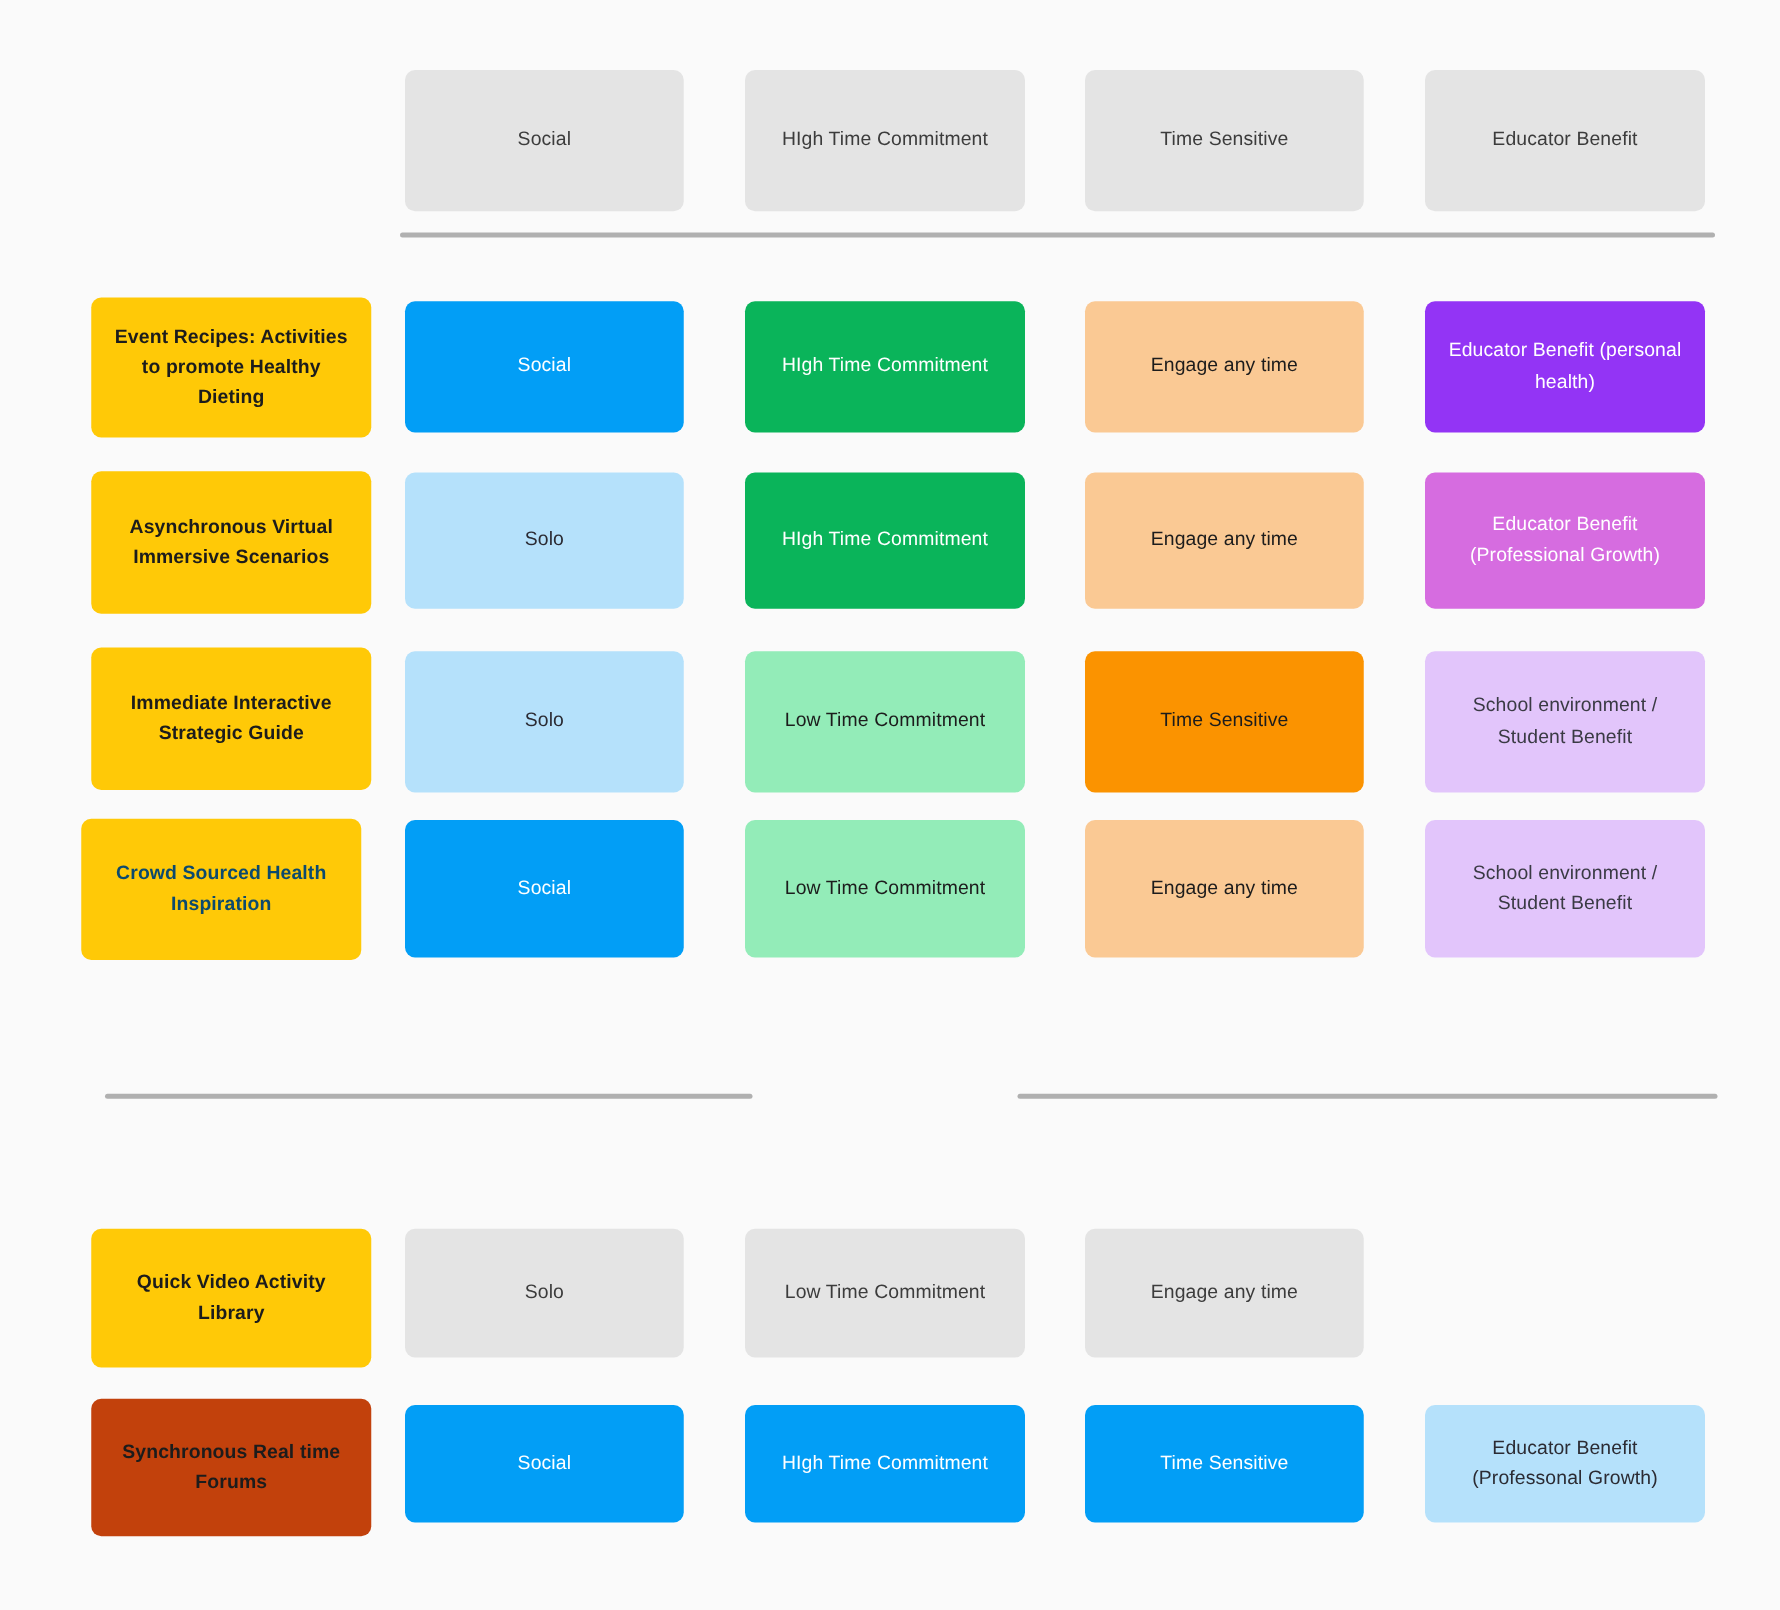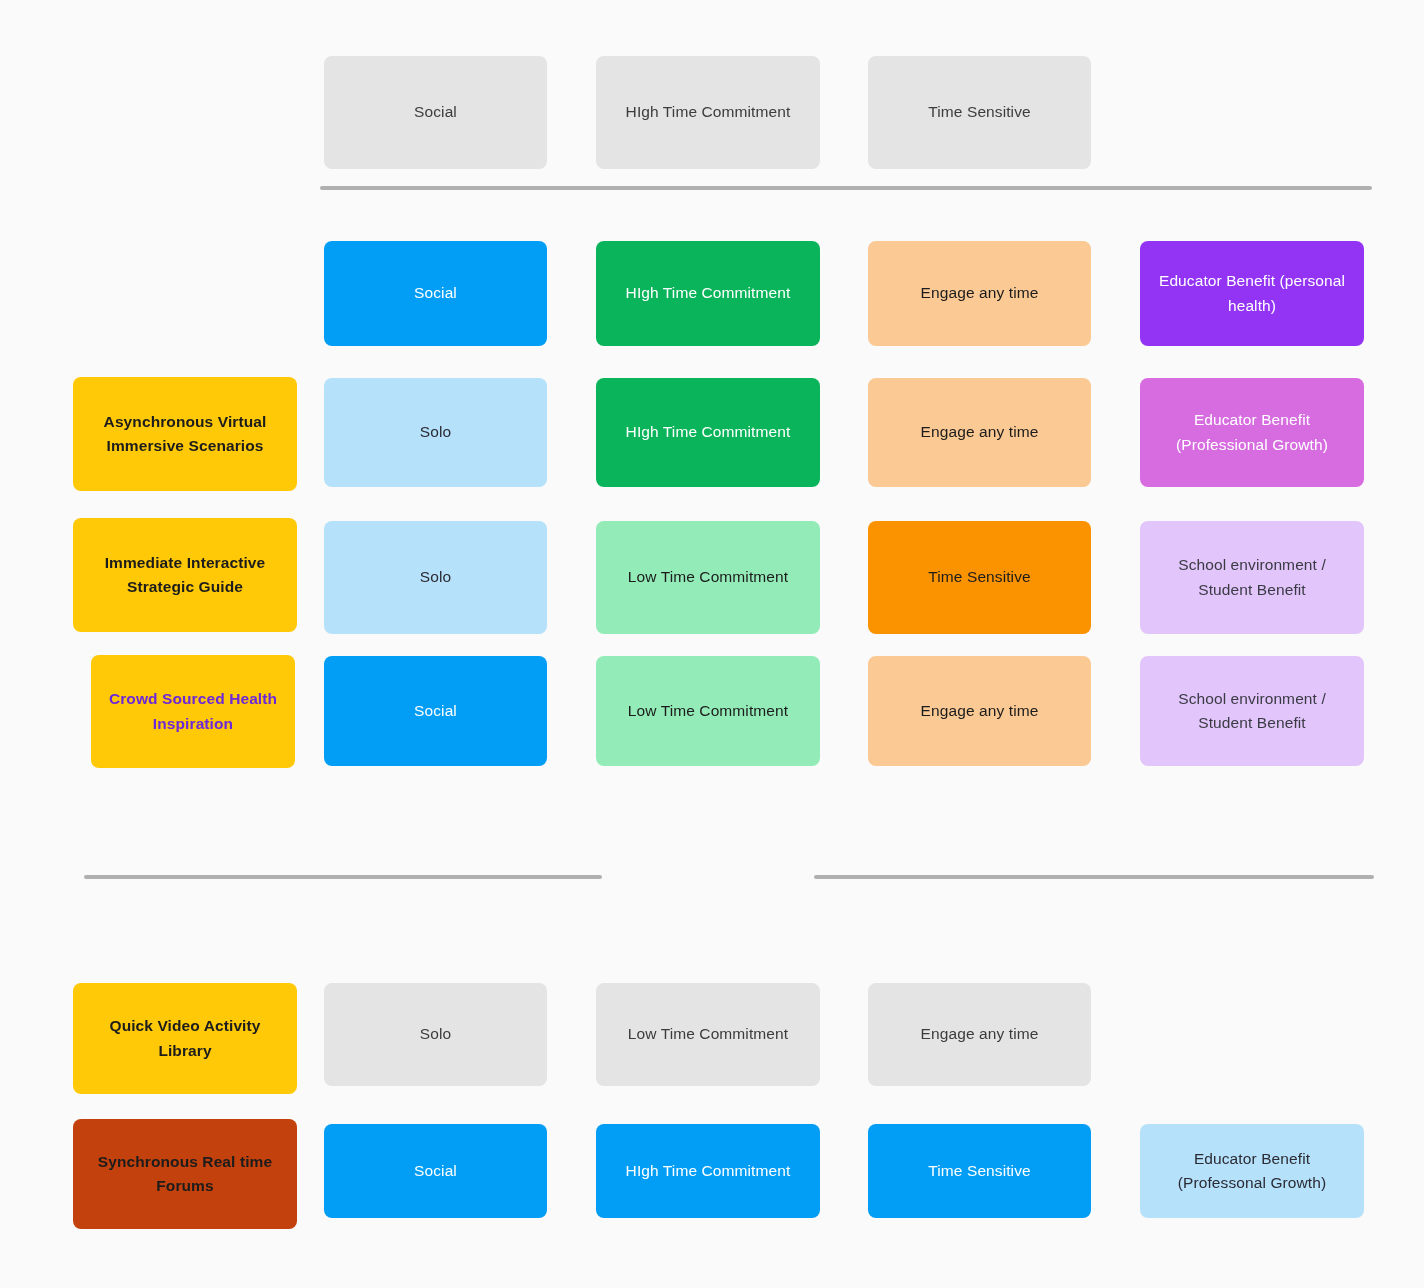--- a/index.html
+++ b/index.html
@@ -67,36 +67,38 @@
     letter-spacing: 0.5px;
   }
 </style>
 </head>
 <body>
 
 <div id="board">
     <div class="card header-chip" style="left: 324px; top: 56px; width: 223px; height: 113px;">Social</div>
     <div class="card header-chip" style="left: 596px; top: 56px; width: 224px; height: 113px;">HIgh Time Commitment</div>
     <div class="card header-chip" style="left: 868px; top: 56px; width: 223px; height: 113px;">Time Sensitive</div>
+    <div class="card header-chip" style="left: 1140px; top: 56px; width: 224px; height: 113px;">Educator Benefit</div>
     <div class="divider" style="left: 320px; top: 186px; width: 1052px;"></div>
+    <div class="card label-card" style="left: 73px; top: 238px; width: 224px; height: 112px; background: rgb(255, 201, 7); color: rgb(28, 28, 28);">Event Recipes: Activities to promote Healthy Dieting</div>
     <div class="card" style="left: 324px; top: 241px; width: 223px; height: 105px; background: rgb(2, 158, 246); color: rgb(255, 255, 255);">Social</div>
     <div class="card" style="left: 596px; top: 241px; width: 224px; height: 105px; background: rgb(10, 180, 90); color: rgb(255, 255, 255);">HIgh Time Commitment</div>
     <div class="card" style="left: 868px; top: 241px; width: 223px; height: 105px; background: rgb(250, 201, 148); color: rgb(28, 28, 28);">Engage any time</div>
     <div class="card" style="left: 1140px; top: 241px; width: 224px; height: 105px; background: rgb(147, 52, 245); color: rgb(255, 255, 255);">Educator Benefit (personal health)</div>
     <div class="card label-card" style="left: 73px; top: 377px; width: 224px; height: 114px; background: rgb(255, 201, 7); color: rgb(28, 28, 28);">Asynchronous Virtual Immersive Scenarios</div>
     <div class="card" style="left: 324px; top: 378px; width: 223px; height: 109px; background: rgb(181, 225, 251); color: rgb(43, 43, 51);">Solo</div>
     <div class="card" style="left: 596px; top: 378px; width: 224px; height: 109px; background: rgb(10, 180, 90); color: rgb(255, 255, 255);">HIgh Time Commitment</div>
     <div class="card" style="left: 868px; top: 378px; width: 223px; height: 109px; background: rgb(250, 201, 148); color: rgb(28, 28, 28);">Engage any time</div>
     <div class="card label-card" style="left: 73px; top: 518px; width: 224px; height: 114px; background: rgb(255, 201, 7); color: rgb(28, 28, 28);">Immediate Interactive Strategic Guide</div>
     <div class="card" style="left: 1140px; top: 378px; width: 224px; height: 109px; background: rgb(214, 108, 224); color: rgb(255, 255, 255);">Educator Benefit (Professional Growth)</div>
     <div class="card" style="left: 324px; top: 521px; width: 223px; height: 113px; background: rgb(181, 225, 251); color: rgb(43, 43, 51);">Solo</div>
     <div class="card" style="left: 596px; top: 521px; width: 224px; height: 113px; background: rgb(147, 236, 184); color: rgb(28, 28, 28);">Low Time Commitment</div>
     <div class="card" style="left: 868px; top: 521px; width: 223px; height: 113px; background: rgb(251, 147, 0); color: rgb(28, 28, 28);">Time Sensitive</div>
     <div class="card" style="left: 1140px; top: 521px; width: 224px; height: 113px; background: rgb(226, 197, 251); color: rgb(58, 58, 68);">School environment / Student Benefit</div>
-    <div class="card label-card" style="left: 91px; top: 655px; width: 204px; height: 113px; background: rgb(255, 201, 7); color: #6d28d9;">Crowd Sourced Health Inspiration</div>
+    <div class="card label-card" style="left: 65px; top: 655px; width: 224px; height: 113px; background: rgb(255, 201, 7); color: #0c4a6e;">Crowd Sourced Health Inspiration</div>
     <div class="card" style="left: 324px; top: 656px; width: 223px; height: 110px; background: rgb(2, 158, 246); color: rgb(255, 255, 255);">Social</div>
     <div class="card" style="left: 596px; top: 656px; width: 224px; height: 110px; background: rgb(147, 236, 184); color: rgb(28, 28, 28);">Low Time Commitment</div>
     <div class="card" style="left: 868px; top: 656px; width: 223px; height: 110px; background: rgb(250, 201, 148); color: rgb(28, 28, 28);">Engage any time</div>
     <div class="card" style="left: 1140px; top: 656px; width: 224px; height: 110px; background: rgb(226, 197, 251); color: rgb(58, 58, 68);">School environment / Student Benefit</div>
     <div class="divider" style="left: 84px; top: 875px; width: 518px;"></div>
     <div class="divider" style="left: 814px; top: 875px; width: 560px;"></div>
     <div class="card label-card" style="left: 73px; top: 983px; width: 224px; height: 111px; background: rgb(255, 201, 7); color: rgb(28, 28, 28);">Quick Video Activity Library</div>
     <div class="card" style="left: 324px; top: 983px; width: 223px; height: 103px; background: rgb(228, 228, 228); color: rgb(60, 60, 60);">Solo</div>
     <div class="card" style="left: 596px; top: 983px; width: 224px; height: 103px; background: rgb(228, 228, 228); color: rgb(60, 60, 60);">Low Time Commitment</div>
     <div class="card" style="left: 868px; top: 983px; width: 223px; height: 103px; background: rgb(228, 228, 228); color: rgb(60, 60, 60);">Engage any time</div>

